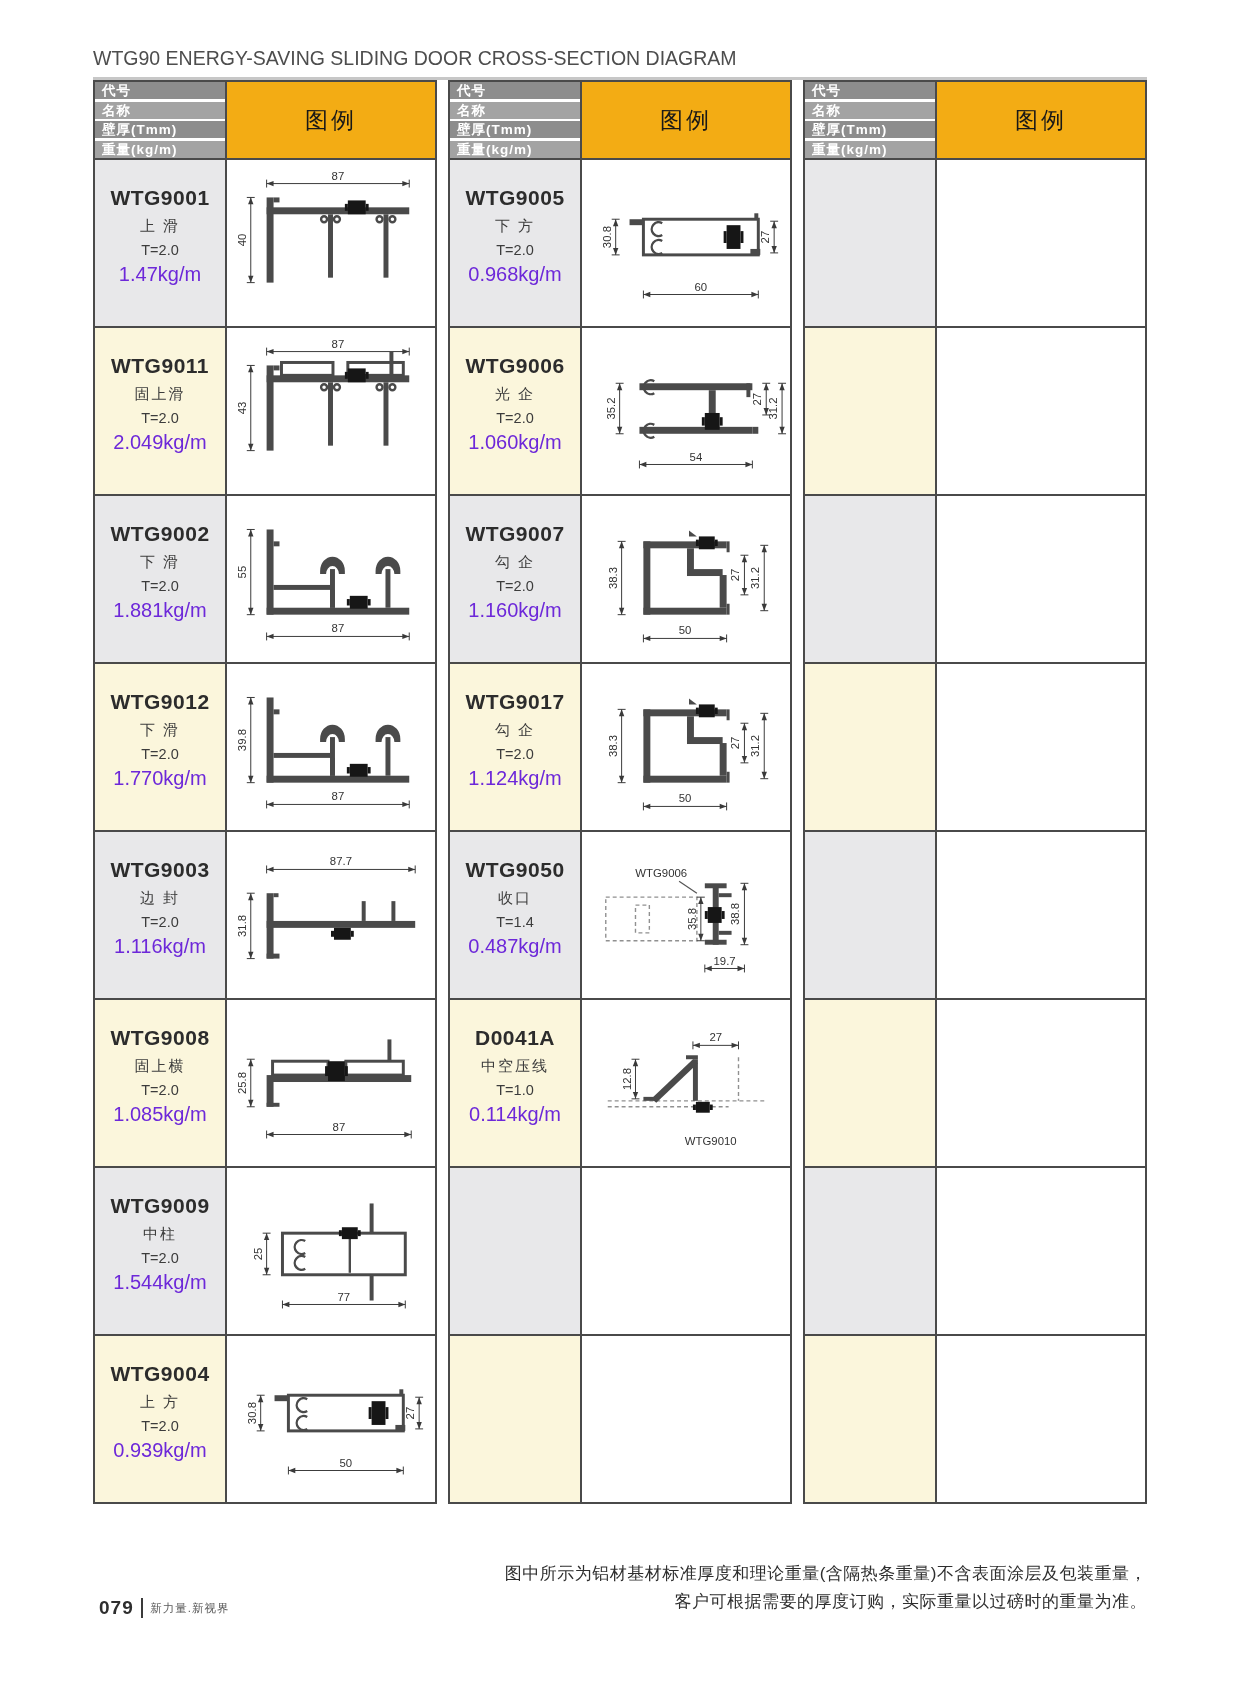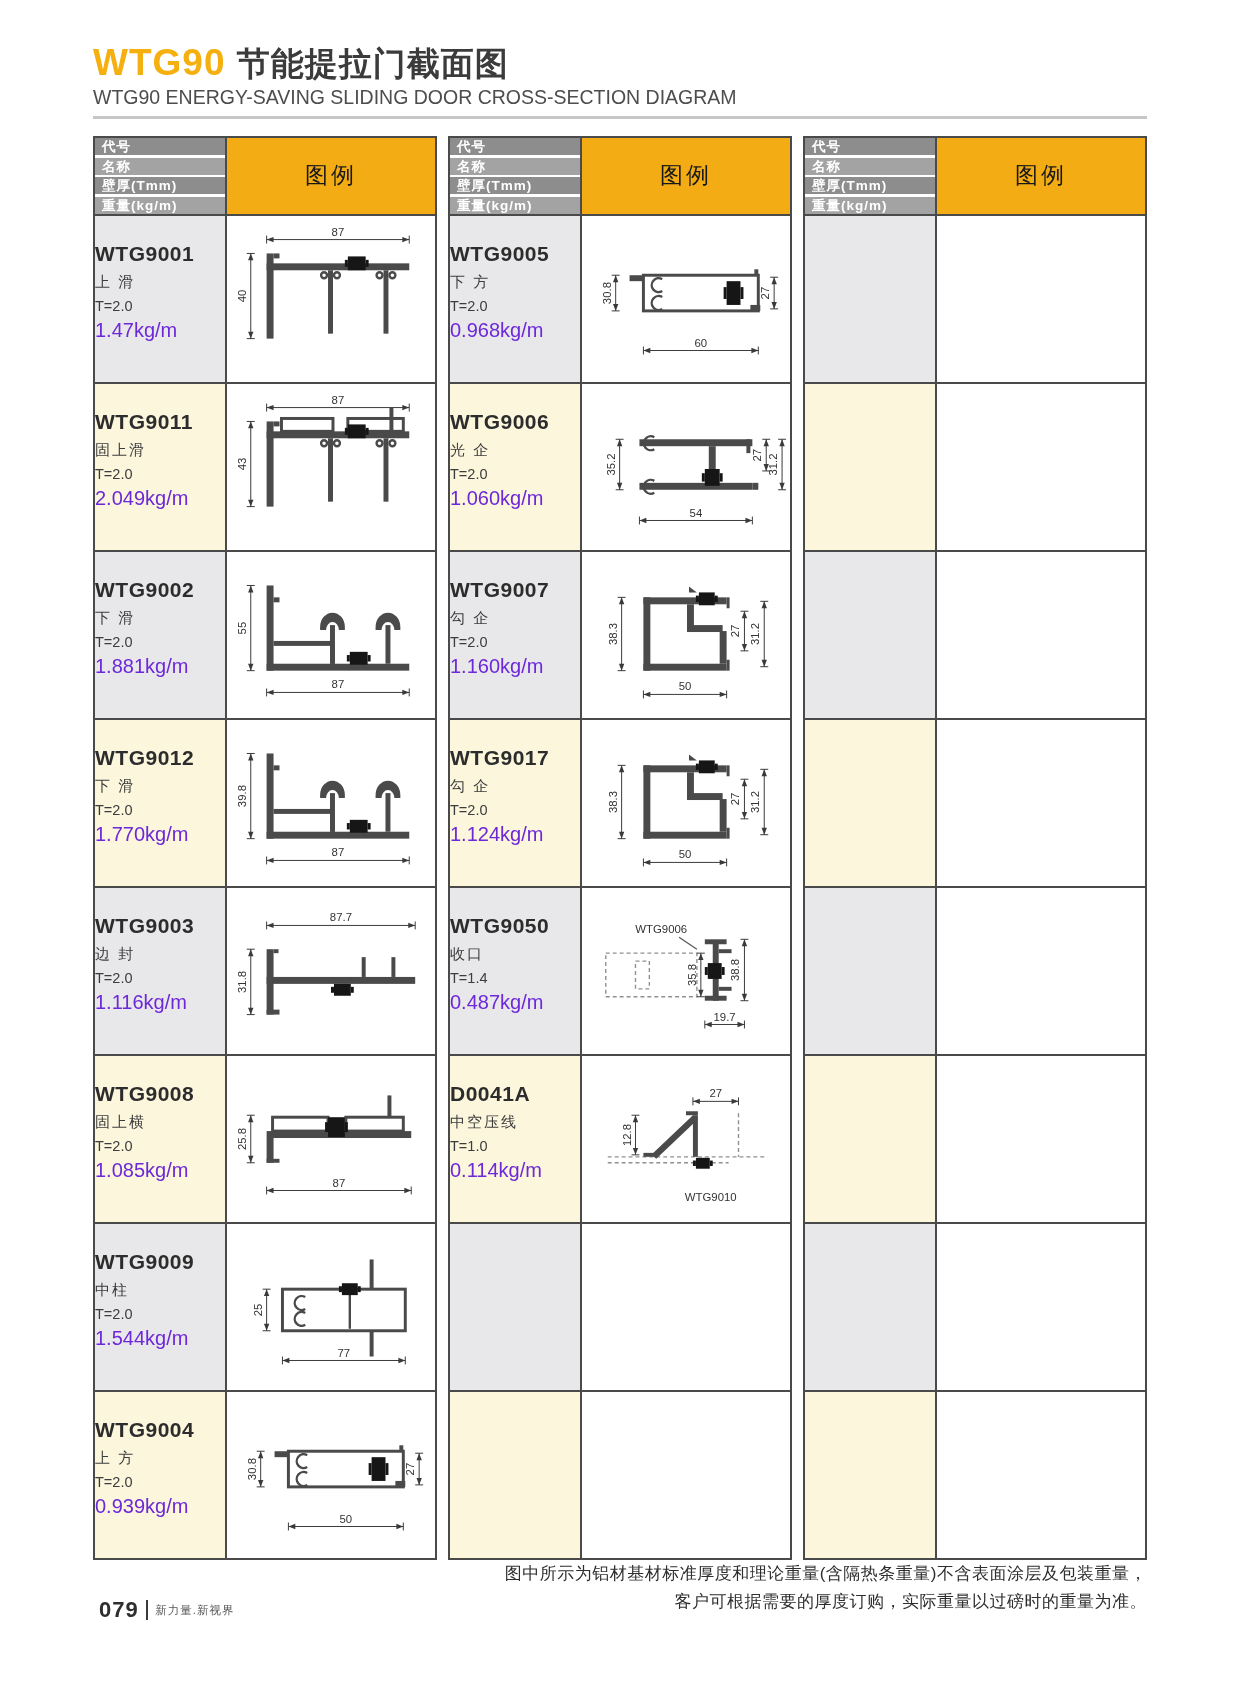--- a/index.html
+++ b/index.html
@@ -16,32 +16,32 @@
   .content{position:absolute;left:93px;top:44px;width:1054px}
 
   
   .title-line{font-weight:bold;font-size:37px;letter-spacing:1px;line-height:1.05;white-space:nowrap}
   .title-code{color:var(--title-yellow)}
   .title-cn{color:#3b3b3b;font-size:33px}
   .subtitle{margin-top:3px;font-weight:normal;font-size:19.5px;color:#4d4d4d;letter-spacing:0px;white-space:nowrap}
   .rule{margin-top:7px;border-top:3px solid #c7c7c7}
 
   
-  .ptable{display:flex;gap:11px;margin-top:17px}
+  .ptable{display:flex;gap:11px;margin-top:0}
   .col-group{flex:1;border:2px solid var(--bd);background:#fff;display:flex;flex-direction:column}
   .grp-header{display:flex;height:76px}
   .hdr-labels{width:132px;border-right:2px solid var(--bd);display:flex;flex-direction:column;justify-content:space-between;background:#fff}
   .hdr-row{height:17px;line-height:17px;color:#fff;font-weight:bold;font-size:13.5px;padding-left:7px;letter-spacing:1px;white-space:nowrap}
   .hdr-row.hd{background:var(--hdr-dark)}
   .hdr-row.hl{background:var(--hdr-light)}
   .hdr-legend{flex:1;background:var(--accent);display:flex;align-items:center;justify-content:center;
       font-size:23px;font-weight:normal;color:#181818;letter-spacing:3px}
   .t-row{display:flex;height:168px;border-top:2px solid var(--bd)}
   .cell-label{width:132px;border-right:2px solid var(--bd);display:flex;flex-direction:column;
-      align-items:flex-start;justify-content:center;text-align:center;padding-bottom:14px}
+      align-items:center;justify-content:center;text-align:center;padding-bottom:14px}
   .cell-label.even{background:var(--row-gray)}
   .cell-label.odd{background:var(--row-cream)}
   .cell-diagram{flex:1;background:#fff;display:flex;align-items:center;justify-content:flex-start}
   .cell-diagram svg{width:100%;height:100%}
   .p-code{font-size:21px;font-weight:bold;color:#2c2c2c;letter-spacing:0.5px}
   .p-name{font-size:15px;color:#3c3c3c;margin-top:7px;letter-spacing:2px}
   .p-thk{font-size:14.5px;color:#3c3c3c;margin-top:6px}
   .p-wt{font-size:20px;color:#6d28d9;margin-top:5px}
 
   
@@ -53,33 +53,29 @@
   .dmf{fill:#3a3a3a}
   .dmt{fill:#333;font-size:11.5px;font-family:"Liberation Sans","DejaVu Sans",sans-serif}
   .dash{fill:none;stroke:#909090;stroke-width:1.4;stroke-dasharray:4 3}
   .ldr{stroke:#555;stroke-width:1.2;fill:none}
   .reft{fill:#333;font-size:11.5px;font-family:"Liberation Sans","DejaVu Sans",sans-serif}
 
   
   .note{position:absolute;left:93px;width:1054px;top:1560px;text-align:right;
       font-size:17px;color:#2e2e2e;line-height:1.62;letter-spacing:0.5px}
   .pagefoot{position:absolute;left:99px;top:1597px;display:flex;align-items:center}
-  .pf-num{font-size:22px;font-weight:bold;color:#2e2e2e;letter-spacing:1px}
+  .pf-num{font-size:19px;font-weight:bold;color:#2e2e2e;letter-spacing:1px}
   .pf-sep{width:2.5px;height:20px;background:#3a3a3a;margin:0 7px}
   .pf-brand{font-size:11.5px;color:#5a5a5a;letter-spacing:1px}
 </style>
 </head>
 <body>
 
 <div class="page">
   <div class="content">
-    <div class="title-line">
-      <span class="title-code">WTG90</span>
-      <span class="title-cn">节能提拉门截面图</span>
-    </div>
     <div class="subtitle">WTG90 ENERGY-SAVING SLIDING DOOR CROSS-SECTION DIAGRAM</div>
     <div class="rule"></div>
     <div class="ptable" id="ptable">
         <div class="col-group">
           <div class="grp-header">
             <div class="hdr-labels">
               <div class="hdr-row hd">代号</div>
               <div class="hdr-row hl">名称</div>
               <div class="hdr-row hd">壁厚(Tmm)</div>
               <div class="hdr-row hl">重量(kg/m)</div>

